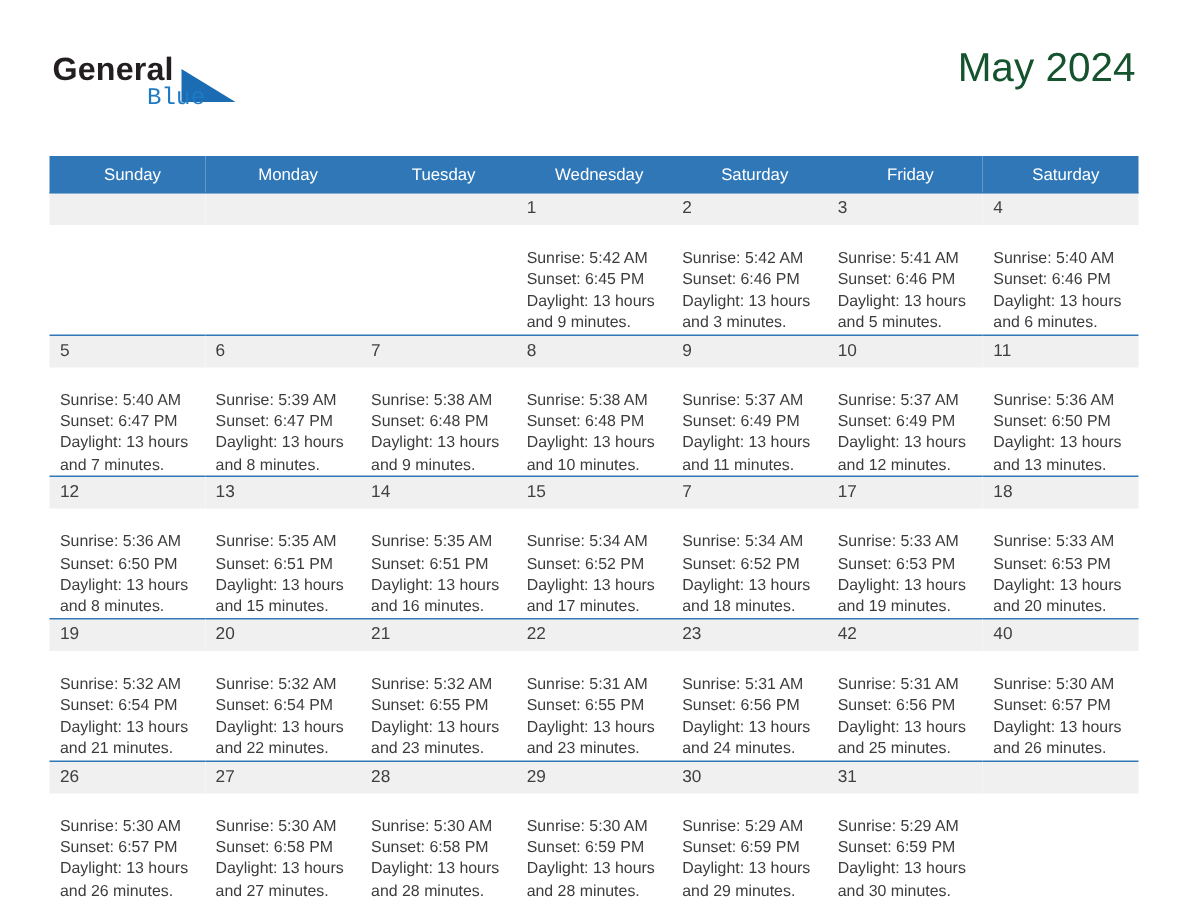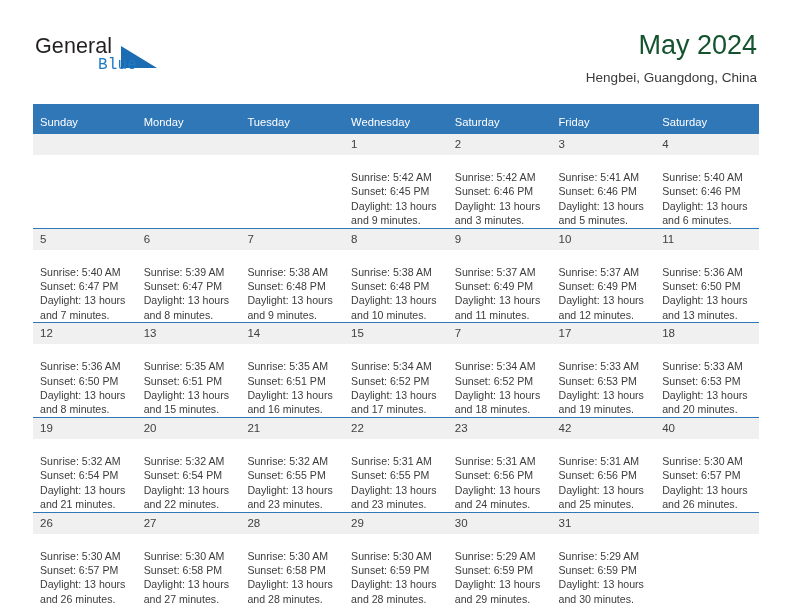--- a/index.html
+++ b/index.html
@@ -37,20 +37,21 @@
     height: 56px;
   }
   .brand-general {
     position: absolute;
     left: 2px;
     top: 0px;
     font-size: 21.5px;
     color: #231f20;
     letter-spacing: 0.1px;
     font-family: "Liberation Sans", sans-serif;
+    font-weight: bold;
   }
   .brand-blue {
     position: absolute;
     left: 57px;
     top: 22px;
     font-size: 16px;
     color: #1f7ac4;
     letter-spacing: 0.1px;
     font-family: Liberation Mono, monospace;
     margin-left: 8px;
@@ -94,22 +95,22 @@
     top: 104px;
     width: 726px;
     border-collapse: collapse;
     table-layout: fixed;
   }
   .calendar th {
     background: #3077b8;
     color: #ffffff;
     font-size: 11.2px;
     font-weight: normal;
-    text-align: left;
-    padding: 11px 0 5px 7px;
+    text-align: center;
+    padding: 6px 0 5px 7px;
     height: 13px;
     border: none;
   }
   .calendar td {
     vertical-align: top;
     padding: 0;
     border-top: 1px solid #3077b8;
     height: 89px;
     background: #ffffff;
   }
@@ -146,21 +147,20 @@
   <div class="header">
 
     <div class="brand">
       <span class="brand-general">General</span>
       <span class="brand-triangle"></span>
       <span class="brand-blue">Blue</span>
     </div>
 
     <div class="title-block">
       <h1 class="cal-title">May 2024</h1>
-      <p class="cal-subtitle">Hengbei, Guangdong, China</p>
     </div>
 
   </div>
 
   <table class="calendar">
     <thead>
       <tr>
         <th>Sunday</th>
         <th>Monday</th>
         <th>Tuesday</th>

